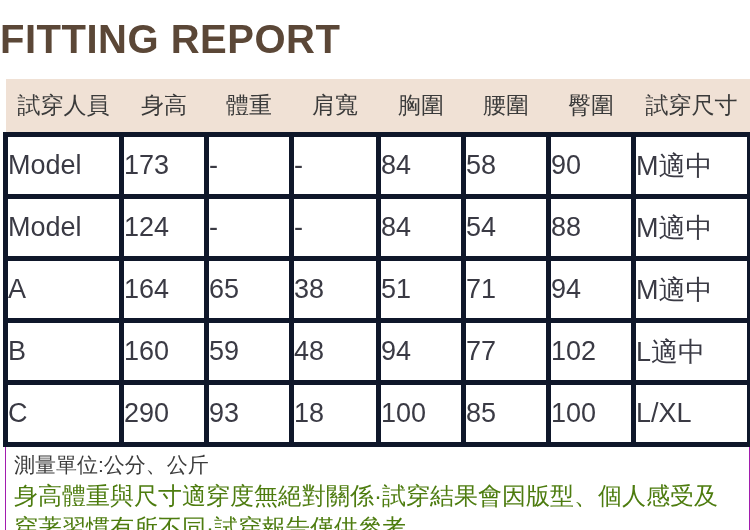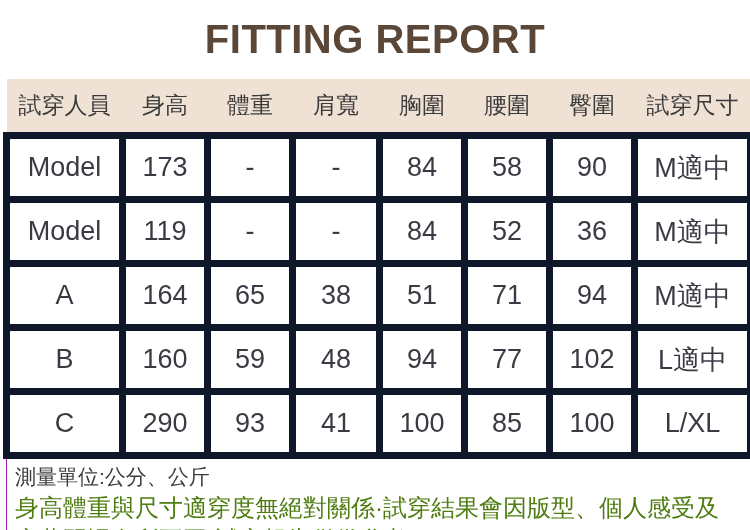--- a/index.html
+++ b/index.html
@@ -11,21 +11,20 @@
     height: 530px;
     background: #ffffff;
     overflow: hidden;
     font-family: "Liberation Sans", "DejaVu Sans", sans-serif;
     color: #3a3a3a;
   }
   .title-bar {
     height: 79px;
     display: flex;
     align-items: center;
-    justify-content: center;
   }
   .title {
     font-size: 40px;
     font-weight: 700;
     letter-spacing: 0.5px;
     color: #5b4737;
   }
   table.fit-table {
     width: 744px;
     margin: 0 3px;
@@ -37,22 +36,21 @@
     height: 53px;
     font-size: 23px;
     font-weight: 400;
     color: #3a3a3a;
     text-align: center;
     border: none;
     padding: 0;
   }
   table.fit-table tbody td {
     height: 57px;
-    border: 7px solid #0f172a;
-    text-align: center;
+    border: 5px solid #0f172a;
     vertical-align: middle;
     font-size: 27px;
     font-weight: 400;
     color: #3a3a44;
     padding: 0;
   }
   table.fit-table tfoot td.notes-cell {
     border: 1px solid #a21caf;
     height: 98px;
     text-align: left;
@@ -107,26 +105,26 @@
       <td>173</td>
       <td>-</td>
       <td>-</td>
       <td>84</td>
       <td>58</td>
       <td>90</td>
       <td>M適中</td>
     </tr>
     <tr>
       <td>Model</td>
-      <td>119</td>
+      <td>124</td>
       <td>-</td>
       <td>-</td>
       <td>84</td>
-      <td>52</td>
-      <td>36</td>
+      <td>54</td>
+      <td>88</td>
       <td>M適中</td>
     </tr>
     <tr>
       <td>A</td>
       <td>164</td>
       <td>65</td>
       <td>38</td>
       <td>51</td>
       <td>71</td>
       <td>94</td>
@@ -139,21 +137,21 @@
       <td>48</td>
       <td>94</td>
       <td>77</td>
       <td>102</td>
       <td>L適中</td>
     </tr>
     <tr>
       <td>C</td>
       <td>290</td>
       <td>93</td>
-      <td>41</td>
+      <td>18</td>
       <td>100</td>
       <td>85</td>
       <td>100</td>
       <td>L/XL</td>
     </tr>
   </tbody>
   <tfoot>
     <tr>
       <td class="notes-cell" colspan="8">
         <div class="unit-note">測量單位:公分、公斤</div>

